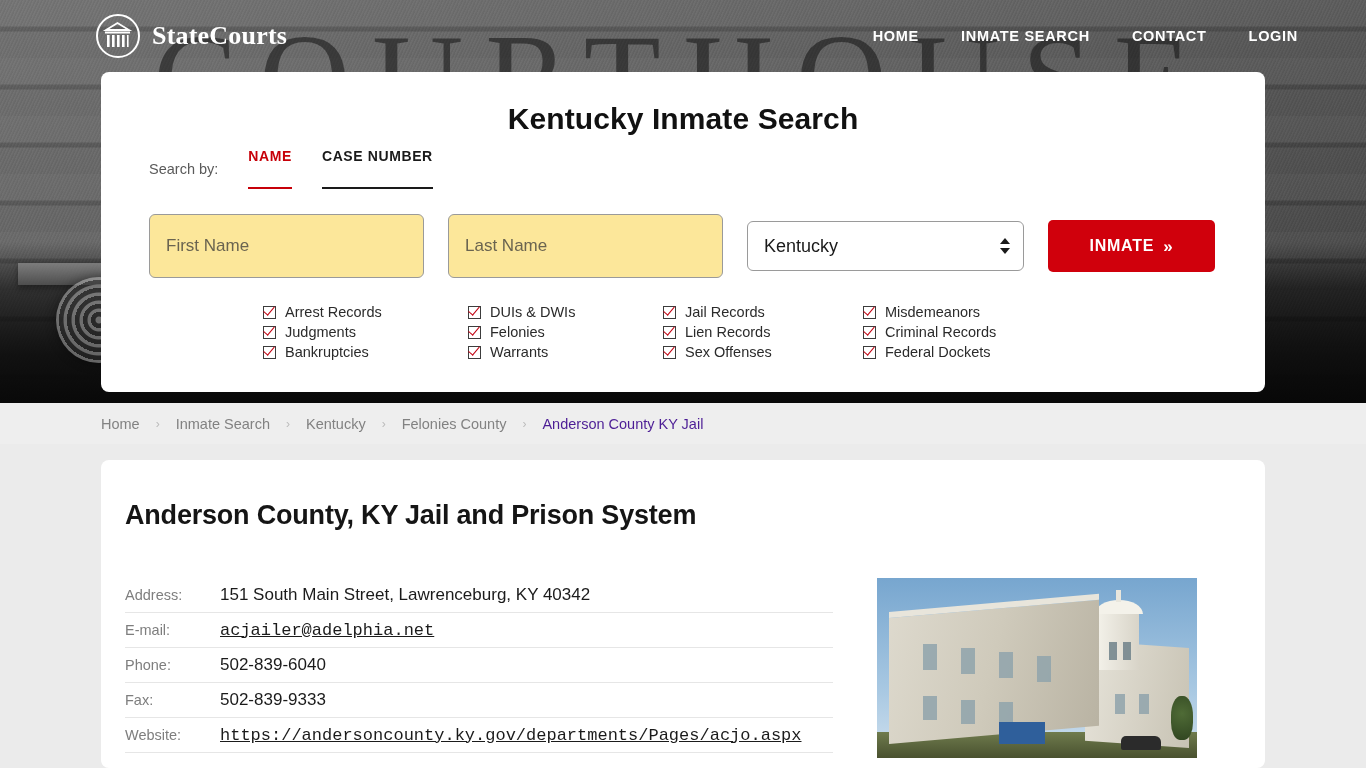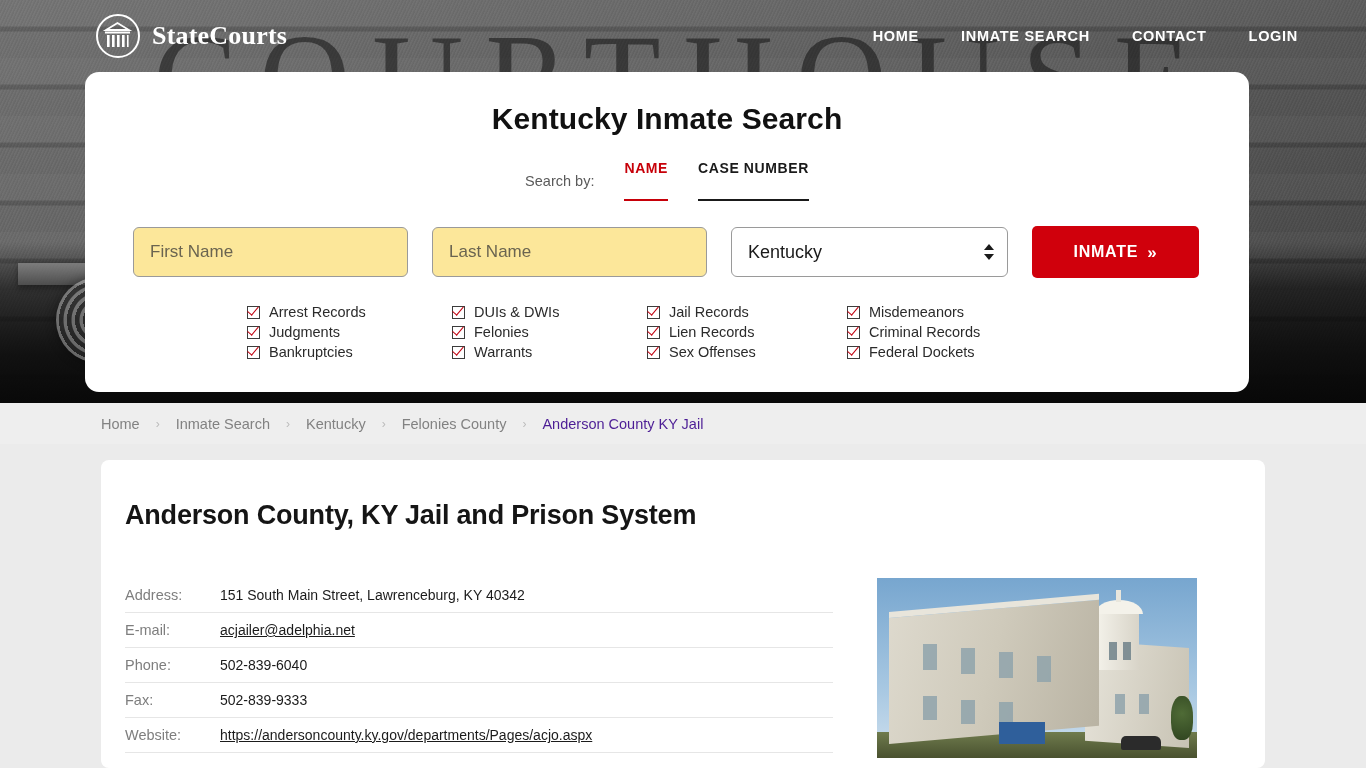--- a/index.html
+++ b/index.html
@@ -114,62 +114,62 @@
     font-size: 14.5px;
     font-weight: bold;
     letter-spacing: .7px;
     text-decoration: none;
     white-space: nowrap;
   }
 
   
   .search-card {
     position: absolute;
-    left: 85px; top: 72px;
+    left: 101px; top: 72px;
     width: 1164px;
     height: 320px;
     background: #ffffff;
-    border-radius: 14px;
+    border-radius: 8px;
     z-index: 3;
     padding: 22px 48px 0 48px;
   }
   .sc-title {
     text-align: center;
     font-size: 30px;
     font-weight: bold;
     color: #111111;
     margin: 8px 0 0 0;
     letter-spacing: .1px;
   }
   .searchby-row {
     display: flex;
-    justify-content: center;
+    justify-content: flex-start;
     align-items: center;
     gap: 30px;
-    margin-top: 24px;
+    margin-top: 12px;
   }
   .searchby-label { font-size: 14.5px; color: #5a5a5a; }
   .tab {
     font-size: 14px;
     font-weight: bold;
     letter-spacing: .6px;
     padding-bottom: 23px;
     cursor: pointer;
   }
   .tab.active { color: #c70009; border-bottom: 2.5px solid #c70009; }
   .tab.inactive { color: #1a1a1a; border-bottom: 2.5px solid #1a1a1a; }
 
   .form-row {
     display: flex;
     align-items: center;
     gap: 24px;
     margin-top: 25px;
   }
   .field {
-    height: 50px;
+    height: 64px;
     border: 1px solid #9a9a9a;
     border-radius: 6px;
     background: #fce79a;
     font-size: 17px;
     color: #4f4a38;
     padding: 0 16px;
     font-family: "Liberation Sans", sans-serif;
     outline: none;
   }
   .field::placeholder { color: #6a6450; opacity: 1; }
@@ -316,26 +316,27 @@
     height: 35px;
     border-bottom: 1px solid #e6e6e6;
   }
   .info-label {
     width: 95px;
     font-size: 14.5px;
     color: #7e7e7e;
     flex: none;
   }
   .info-value {
-    font-size: 14px;
+    font-size: 17px;
     color: #1b1b1b;
   }
   .info-value a, a.info-link {
     color: #1b1b1b;
     text-decoration: underline;
+    font-family: Liberation Mono, monospace;
   }
   .photo-box {
     width: 320px; height: 180px;
     overflow: hidden;
     position: relative;
     background: #8fb6d8;
     flex: none;
   }
   .ph-sky {
     position: absolute; inset: 0;

